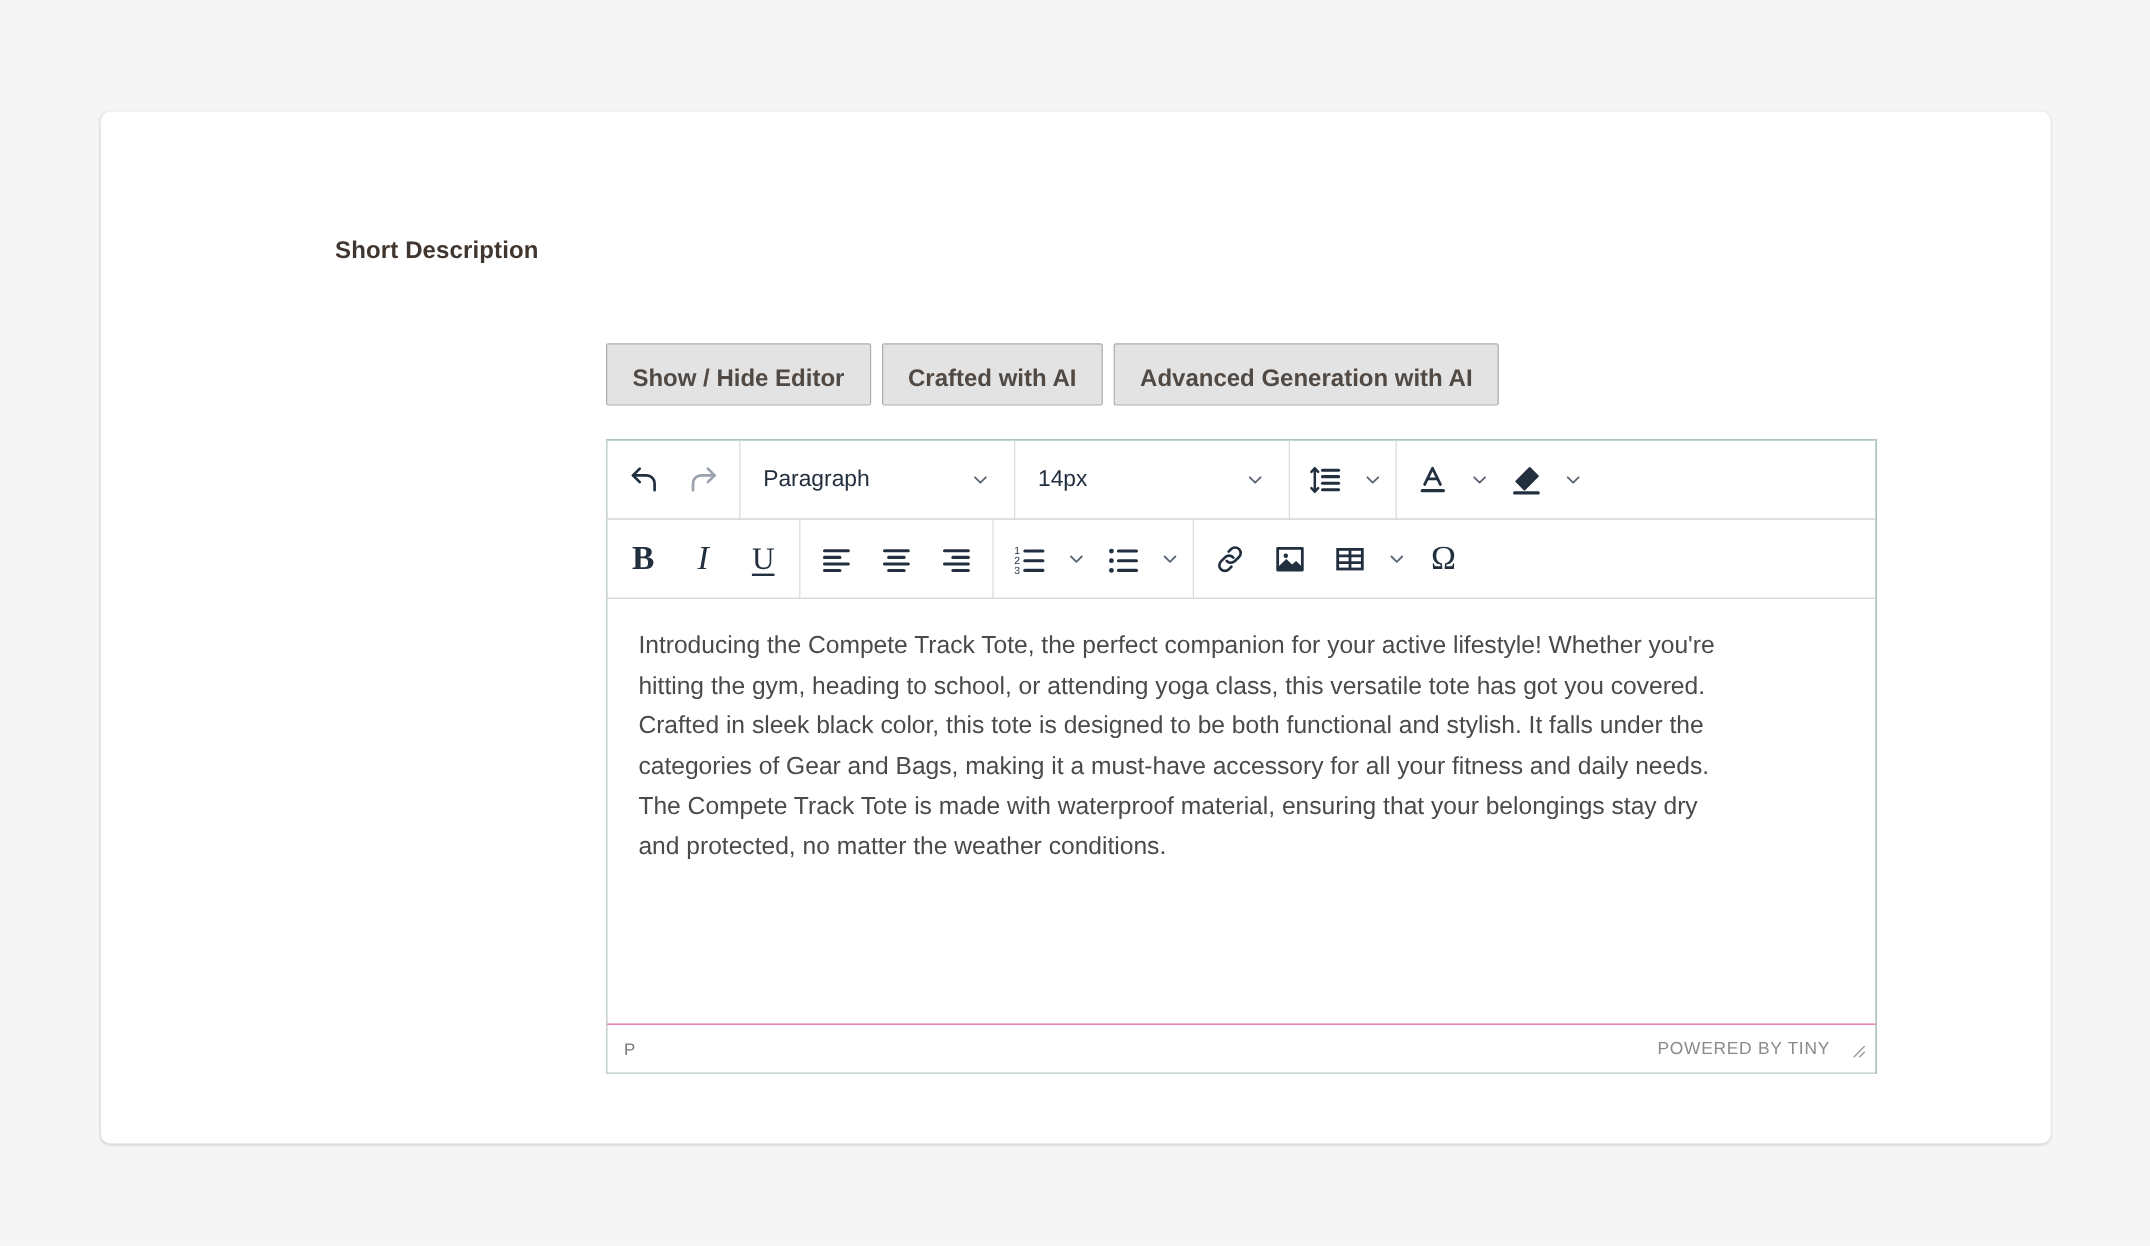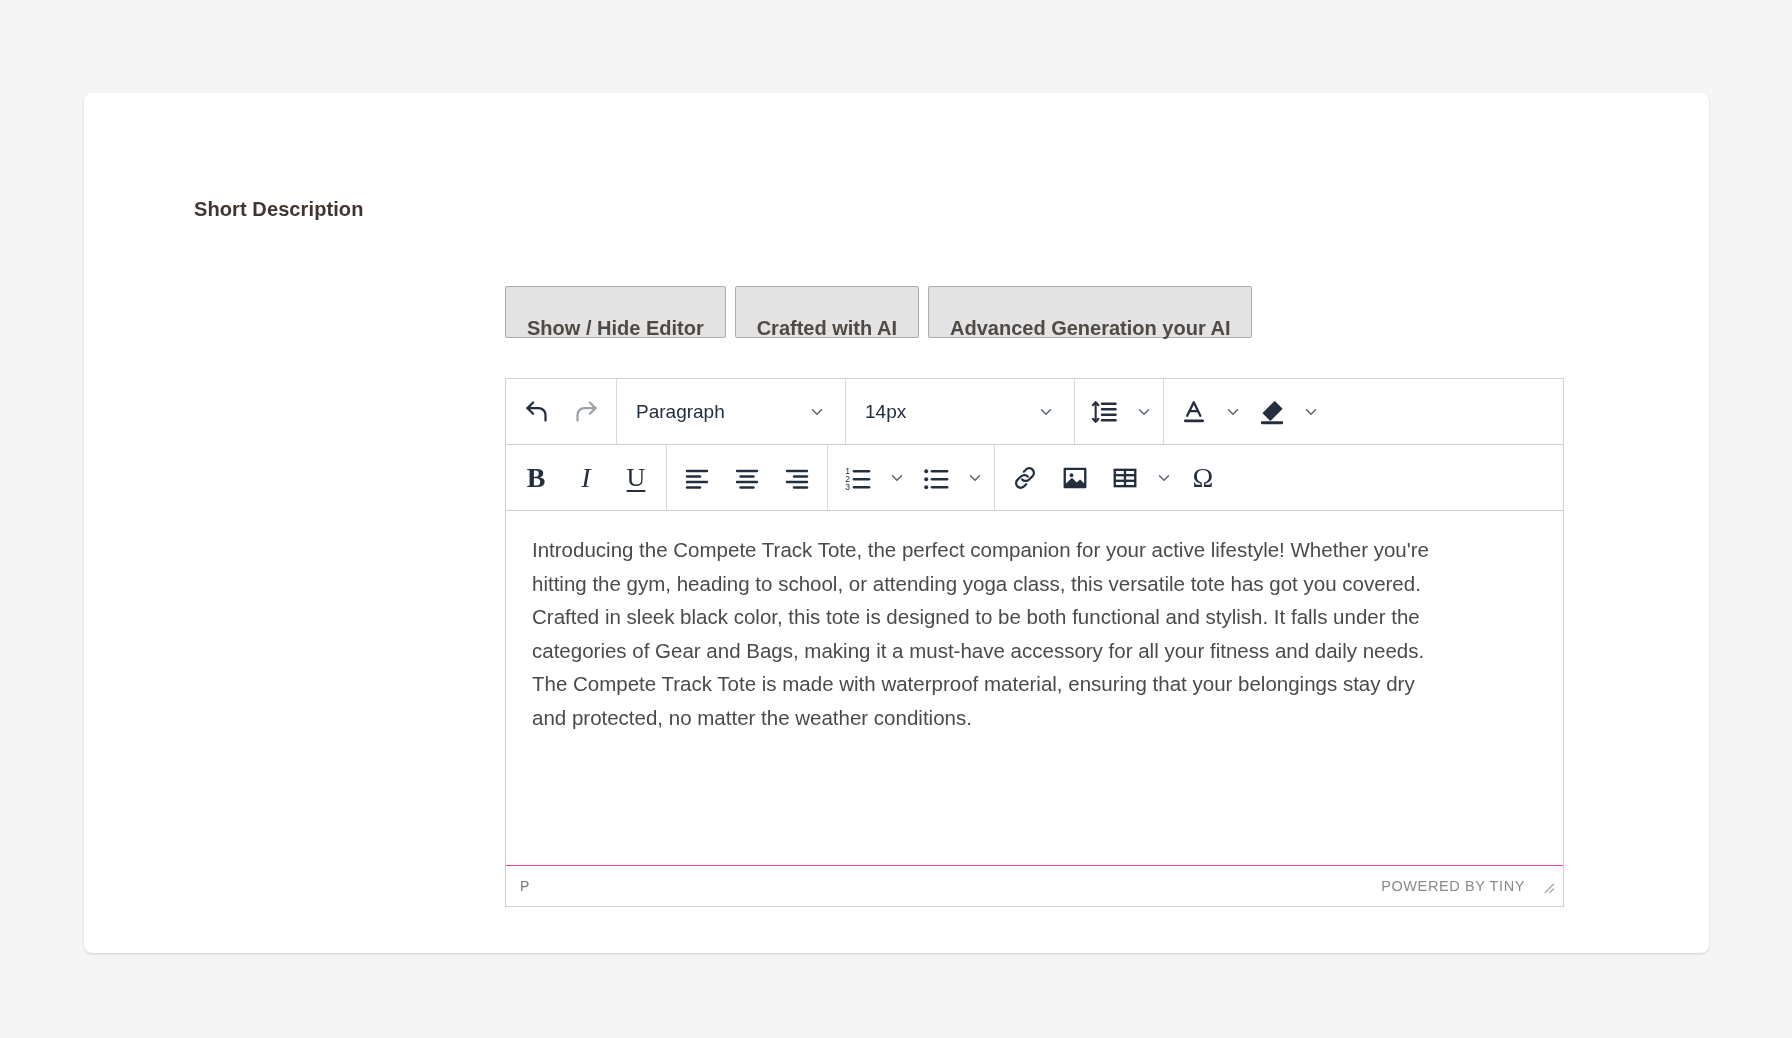--- a/index.html
+++ b/index.html
@@ -19,21 +19,21 @@
     left: 84px; top: 93px;
     width: 1625px; height: 860px;
     background: #ffffff;
     border-radius: 8px;
     box-shadow: 0 1px 3px rgba(0,0,0,0.10), 0 1px 2px rgba(0,0,0,0.06);
   }
   .field-label {
     position: absolute;
     left: 110px; top: 103px;
     width: 340px;
-    text-align: left;
+    text-align: center;
   }
   .field-label .label-title {
     display: block;
     font-size: 20px;
     font-weight: 700;
     color: #41362f;
     line-height: 26px;
     letter-spacing: .1px;
   }
   .field-label .label-scope {
@@ -45,36 +45,36 @@
   }
 
   .btn-row {
     position: absolute;
     left: 421px; top: 193px;
     display: flex;
     gap: 9px;
   }
   .mg-btn {
     height: 52px;
-    padding: 16px 21px;
+    padding: 4px 21px;
     background: #e3e3e3;
     border: 1px solid #adadad;
     border-radius: 2px;
     font-family: "Liberation Sans", sans-serif;
     font-size: 20px;
     font-weight: 600;
     color: #514943;
     line-height: 50px;
     cursor: pointer;
     white-space: nowrap;
   }
 
   .editor {
     position: absolute;
-    left: 421px; top: 285px;
+    left: 421px; top: 273px;
     width: 1059px;
     background: #15803d;
     border: 1px solid #cfcfcf;
   }
   .tox-toolbar {
     display: flex;
     align-items: stretch;
     border-bottom: 1px solid #cfcfcf;
     background: #fff;
     height: 66px;
@@ -167,21 +167,21 @@
 <div class="page">
   <div class="card">
 
     <div class="field-label">
       <span class="label-title">Short Description</span>
     </div>
 
     <div class="btn-row">
       <button class="mg-btn">Show / Hide Editor</button>
       <button class="mg-btn">Crafted with AI</button>
-      <button class="mg-btn">Advanced Generation your AI</button>
+      <button class="mg-btn">Advanced Generation with AI</button>
     </div>
 
     <div class="editor">
 
       <div class="tox-toolbar">
 
         <div class="tb-group">
           <div class="tb-btn">
             <svg width="27" height="27" viewBox="0 0 24 24" fill="none" stroke="currentColor" stroke-width="2" stroke-linecap="round" stroke-linejoin="round">
               <polyline points="9 14 4 9 9 4"></polyline>

